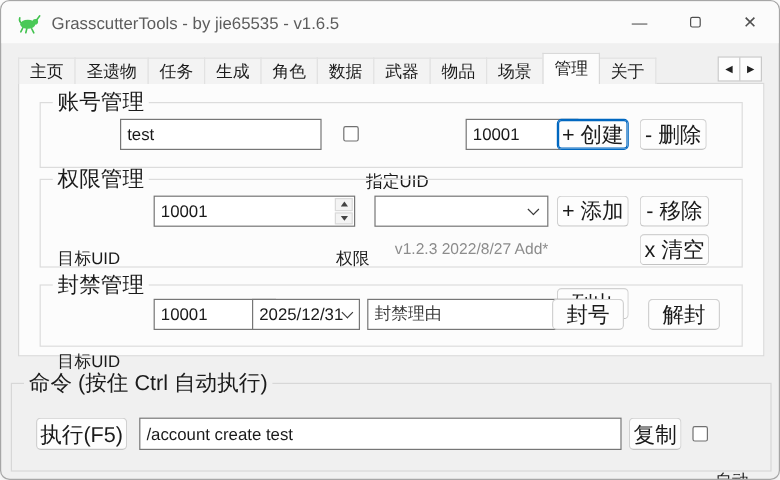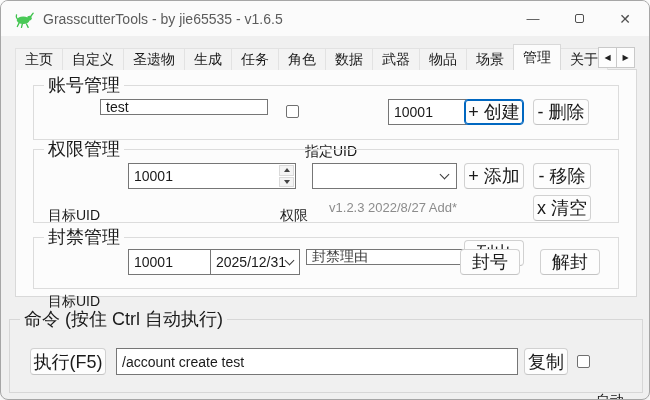--- a/index.html
+++ b/index.html
@@ -39,21 +39,21 @@
 
   
   .group { position:absolute; border:1px solid #dcdcdc; }
   .group-label { position:absolute; top:-9px; left:10px; padding:0 4px; font-size:18px;
                  color:#1b1b1b; line-height:17px; background:#fcfcfc; white-space:nowrap; }
   .group.on-gray .group-label { background:#f0f0f0; }
 
   .lbl { position:absolute; font-size:14px; color:#1a1a1a; line-height:26px; white-space:nowrap;margin-top:39px; }
   .hint { position:absolute; font-size:13px; color:#8c8c8c; line-height:26px; text-align:right; white-space:nowrap; }
 
-  .tbox { position:absolute; height:16px; border:1px solid #767676; background:#fff;
+  .tbox { position:absolute; height:26px; border:1px solid #767676; background:#fff;
           font-size:14px; color:#1a1a1a; padding:0 5px; outline:none; border-radius:0;
           font-family:"Liberation Sans","DejaVu Sans",sans-serif; }
 
   .btn { position:absolute; height:26px; background:#fdfdfd; border:1px solid #d1d1d1;
          border-bottom-color:#c3c3c3; border-radius:4px; font-size:18px; color:#1a1a1a;
          display:flex; align-items:center; justify-content:center; cursor:default; white-space:nowrap; }
   .btn.default { border:1px solid #0067c0; box-shadow:inset 0 0 0 1px #0067c0; }
 
   .spin { position:absolute; height:26px; border:1px solid #767676; background:#fff; display:flex;margin-left:28px; }
   .spin-val { flex:1; font-size:14px; color:#1a1a1a; line-height:24px; padding-left:5px; overflow:hidden; }
@@ -96,24 +96,23 @@
         <span class="max-box"></span>
       </div>
       <div class="win-btn">
         <span class="close-glyph">✕</span>
       </div>
     </div>
   </div>
 
   <div class="tabstrip">
     <div class="tab">主页</div>
-    <div class="tab">自定义</div>
     <div class="tab">圣遗物</div>
+    <div class="tab">任务</div>
     <div class="tab">生成</div>
-    <div class="tab">任务</div>
     <div class="tab">角色</div>
     <div class="tab">数据</div>
     <div class="tab">武器</div>
     <div class="tab">物品</div>
     <div class="tab">场景</div>
     <div class="tab selected">管理</div>
     <div class="tab">关于</div>
   </div>
   <div class="tab-scroll">
     <div class="scroll-btn">

